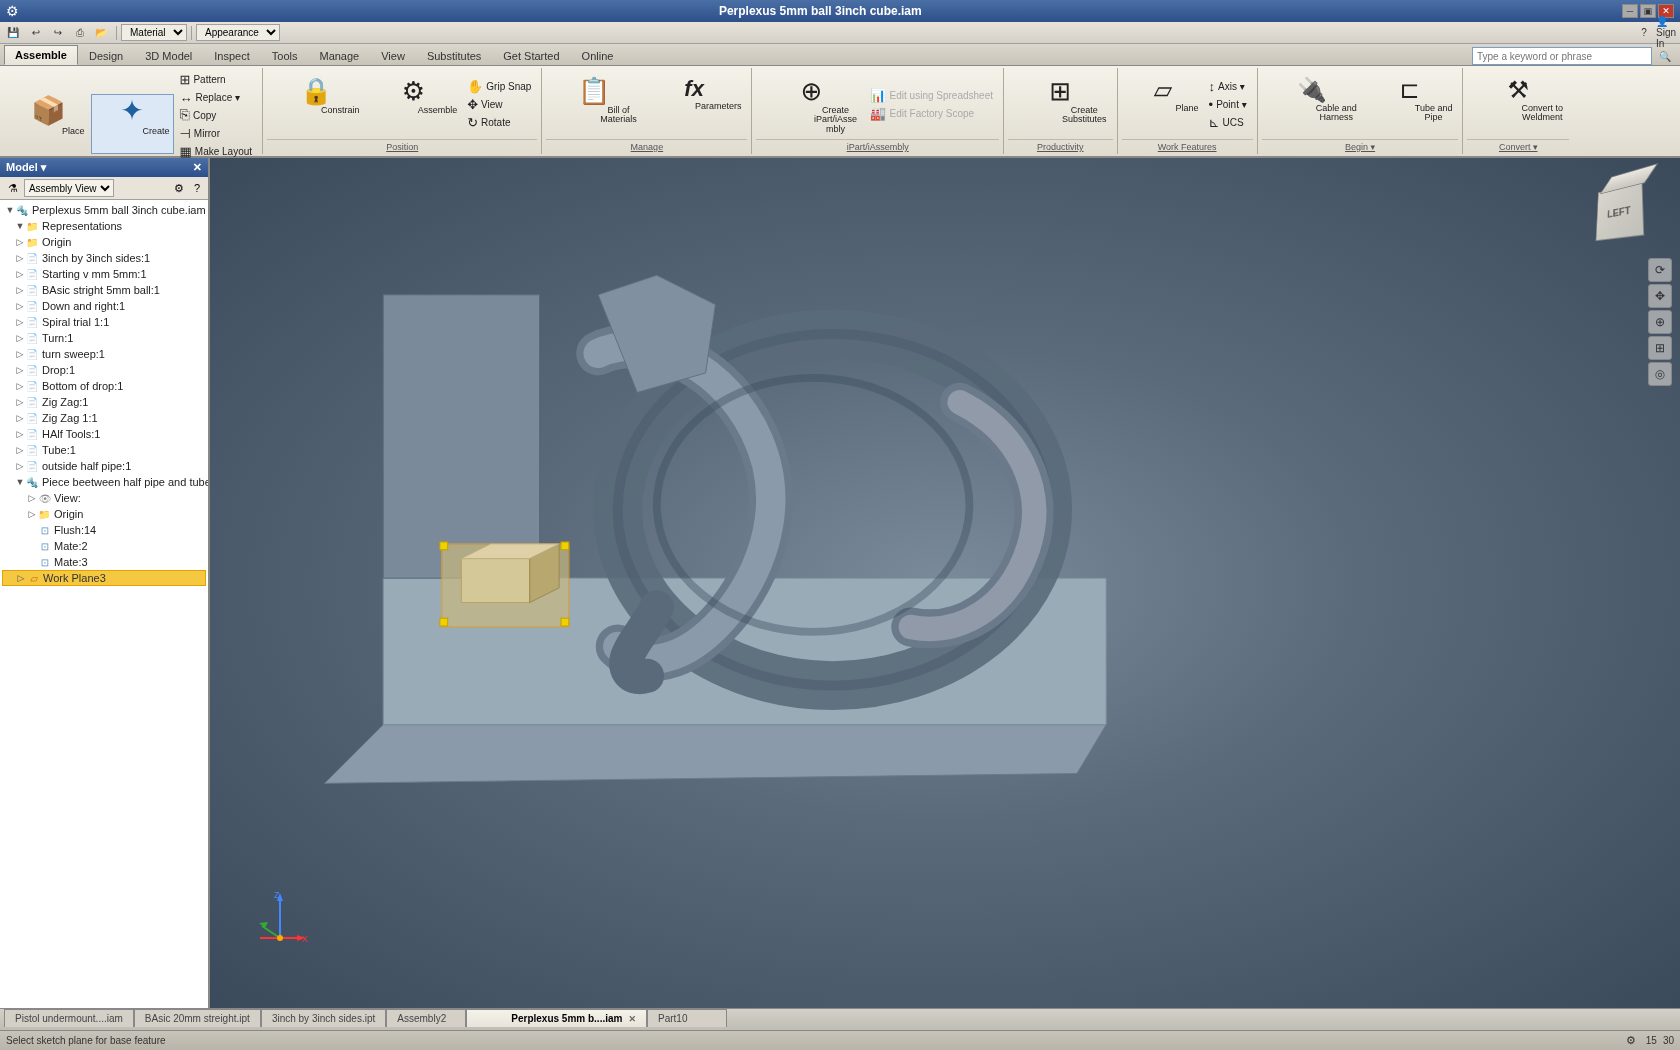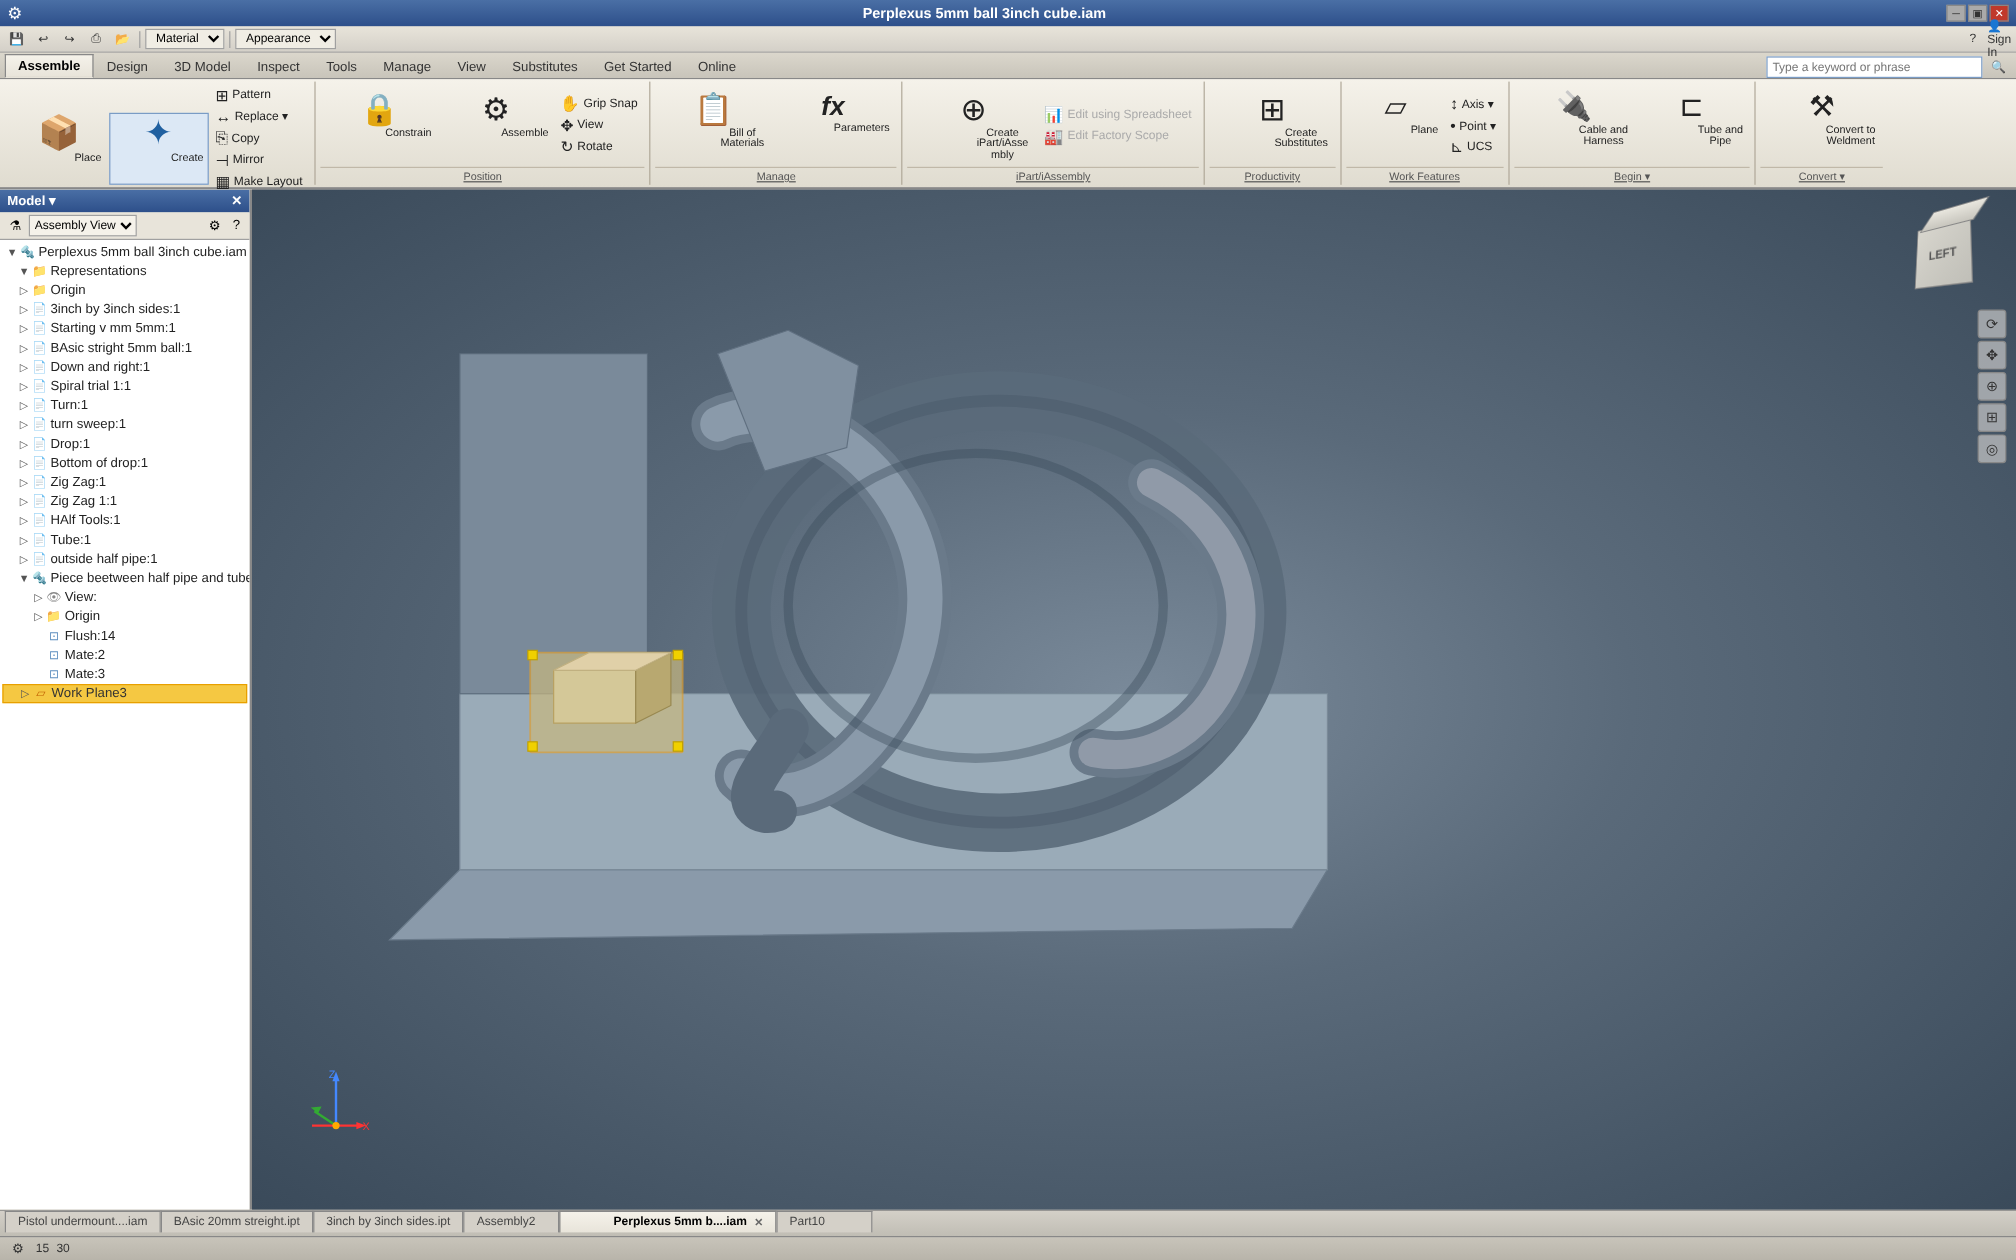--- a/index.html
+++ b/index.html
@@ -763,18 +763,19 @@
   <div class="doc-tab active">
     <span>Perplexus 5mm b....iam</span>
     <span class="tab-close">✕</span>
   </div>
   <div class="doc-tab">
     <span>Part10</span>
   </div>
 </div>
 
 <div id="status-bar">
+  <div class="status-text">Select sketch plane for base feature</div>
   <div class="status-right">
     <div class="mp-btn">⚙</div>
     <span>15</span>
     <span>30</span>
   </div>
 </div>
 
 </body></html>

